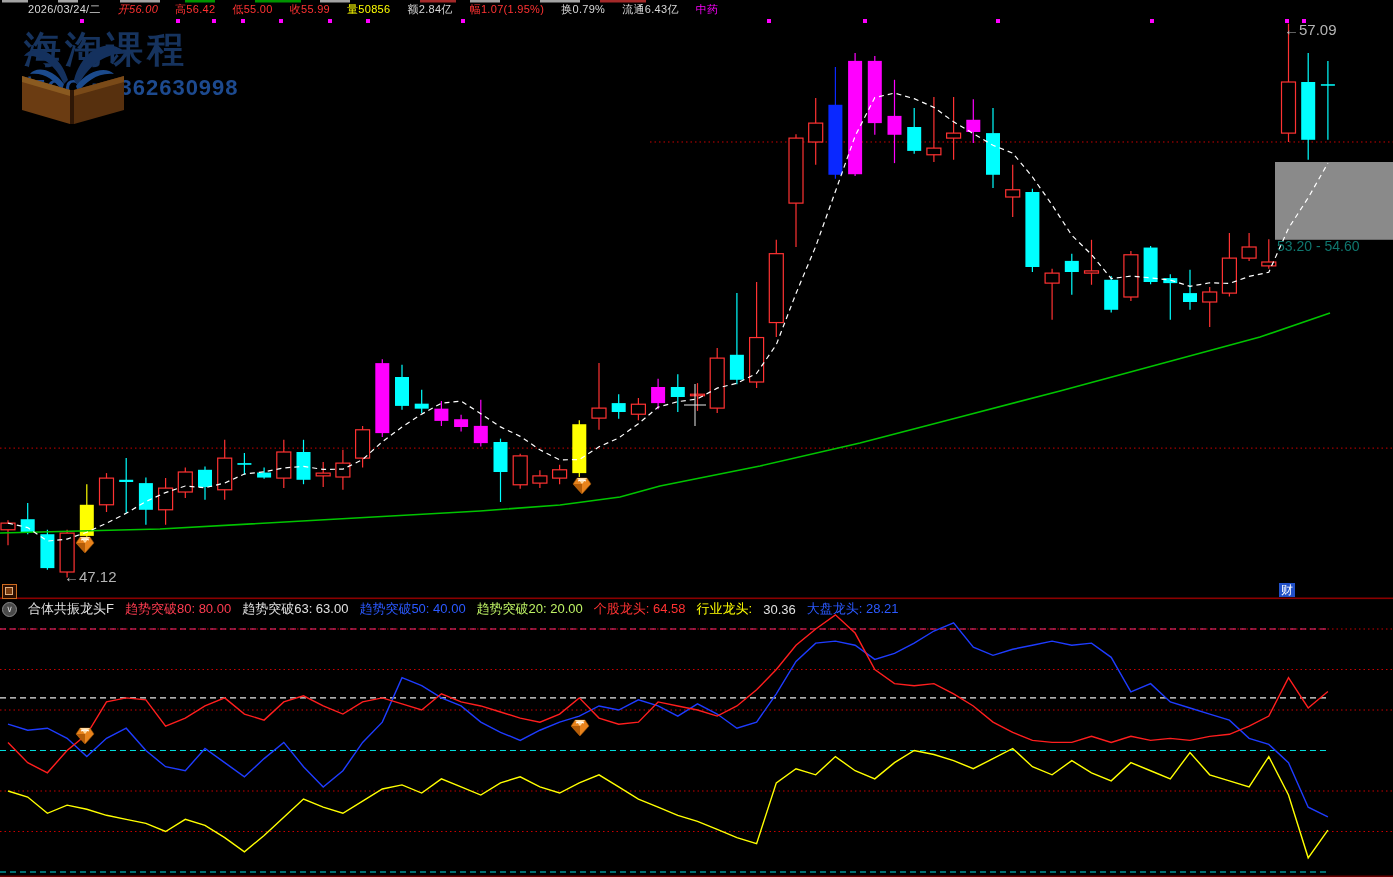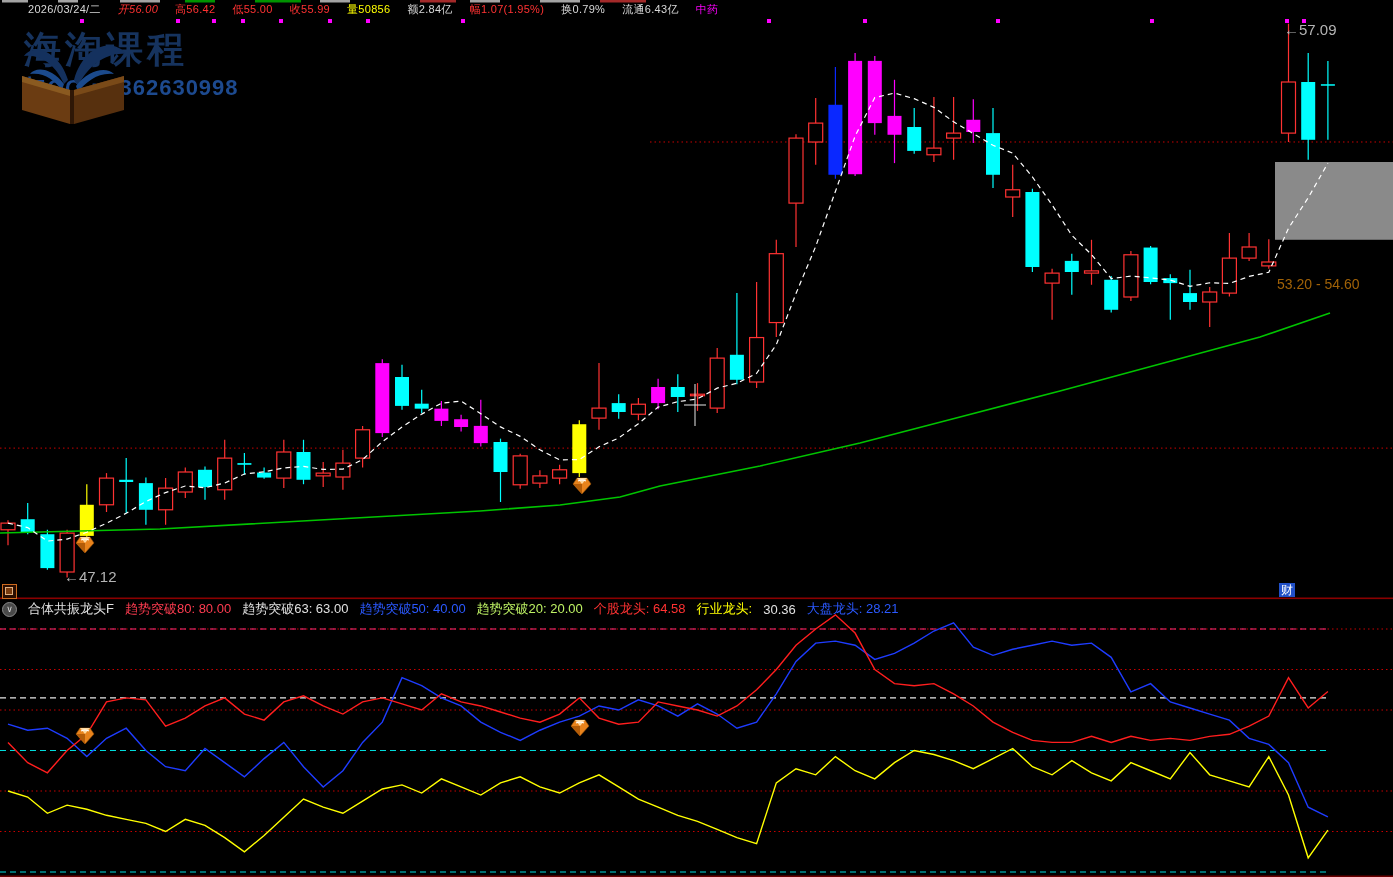--- a/index.html
+++ b/index.html
@@ -9,21 +9,21 @@
   .quote-header{position:absolute;left:4px;top:2px;display:flex;gap:17px;font-size:11px;
                 white-space:nowrap;z-index:5;letter-spacing:0.3px;margin-left:24px;}
   .quote-header span{display:inline-block;}
   .logo{position:absolute;left:14px;top:30px;z-index:4;display:flex;align-items:flex-start;}
   .logo-text{margin-left:10px;}
   .logo-title{font-size:37px;font-weight:bold;color:#16335e;letter-spacing:4px;line-height:1.1;}
   .logo-qq{font-size:22px;font-weight:bold;color:#1d4a8f;letter-spacing:1px;margin-top:2px;}
   .price-label{position:absolute;color:#b4b4b4;font-size:15px;z-index:6;white-space:nowrap;}
   .lbl-low{left:64px;top:568px;}
   .lbl-high{left:1284px;top:21px;}
-  .lbl-box{left:1277px;top:238px;font-size:14px;color:#a16207;margin-top:38px;}
+  .lbl-box{left:1277px;top:238px;font-size:14px;color:#0f766e;}
   .corner-badge{position:absolute;left:1279px;top:583px;background:#2150c8;color:#fff;
                 font-size:12px;line-height:14px;height:14px;padding:0 2px;z-index:6;}
   .chart-corner-icon{position:absolute;left:2px;top:584px;width:13px;height:13px;
                      border:1px solid #cd6a1e;z-index:6;background:#2a0d00;}
   .chart-corner-icon::after{content:"";position:absolute;left:2px;top:2px;width:6px;height:6px;
                      border:1px solid #e0b080;background:#7a3c10;}
   .indicator-header{position:absolute;left:2px;top:600px;display:flex;gap:11px;align-items:center;
                     font-size:13px;white-space:nowrap;z-index:6;}
   .collapse-icon{width:13px;height:13px;border-radius:50%;background:#4a4a4a;color:#d8d8d8;
                  font-size:9px;line-height:12px;text-align:center;border:1px solid #8a8a8a;}

